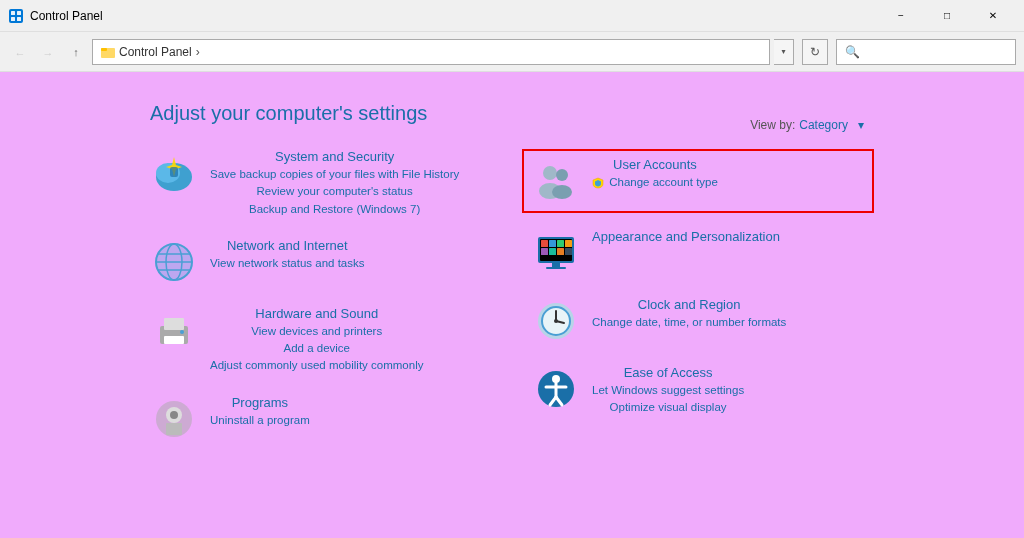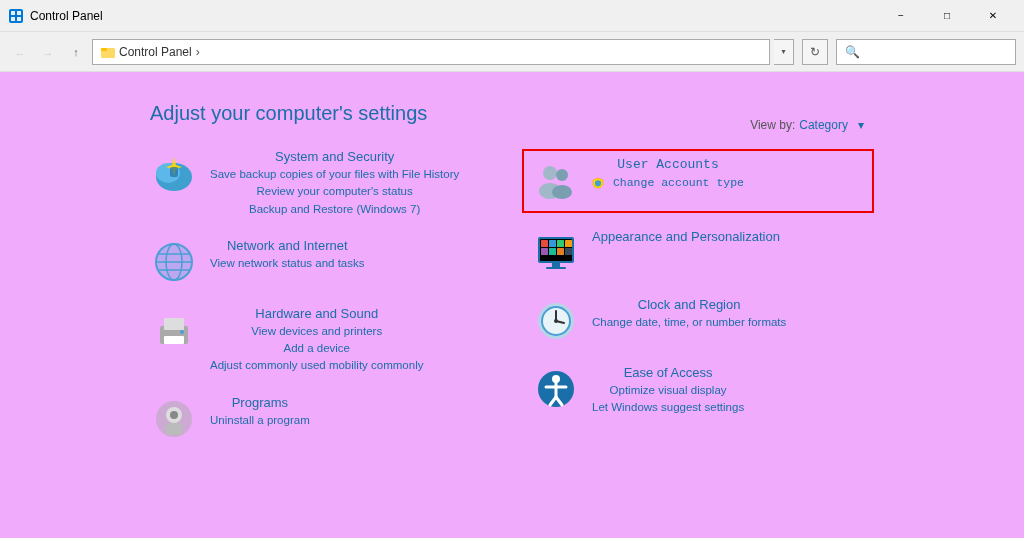--- a/index.html
+++ b/index.html
@@ -194,21 +194,20 @@
 
     
     .highlighted {
       border: 2px solid #e00;
       padding: 6px 8px;
       margin-bottom: 16px;
       display: flex;
       align-items: flex-start;
       gap: 12px;
       margin-left: -10px;
-      font-family: Liberation Mono, monospace;
     }
 
     
     .icon-system {
       width: 48px; height: 48px;
     }
     .icon-network {
       width: 48px; height: 48px;
     }
     .icon-hardware {
@@ -433,20 +432,20 @@
             <circle cx="24" cy="24" r="18" fill="#1a6fa8"></circle>
             <circle cx="24" cy="14" r="4" fill="#fff"></circle>
             <line x1="24" y1="18" x2="24" y2="32" stroke="#fff" stroke-width="3" stroke-linecap="round"></line>
             <line x1="14" y1="22" x2="34" y2="22" stroke="#fff" stroke-width="3" stroke-linecap="round"></line>
             <line x1="24" y1="32" x2="18" y2="40" stroke="#fff" stroke-width="3" stroke-linecap="round"></line>
             <line x1="24" y1="32" x2="30" y2="40" stroke="#fff" stroke-width="3" stroke-linecap="round"></line>
           </svg>
         </div>
         <div class="category-text">
           <h3>Ease of Access</h3>
+          <span class="sub-link">Let Windows suggest settings</span>
           <span class="sub-link">Optimize visual display</span>
-          <span class="sub-link">Let Windows suggest settings</span>
         </div>
       </div>
 
     </div>
   </div>
 </div>
 
 </body></html>

